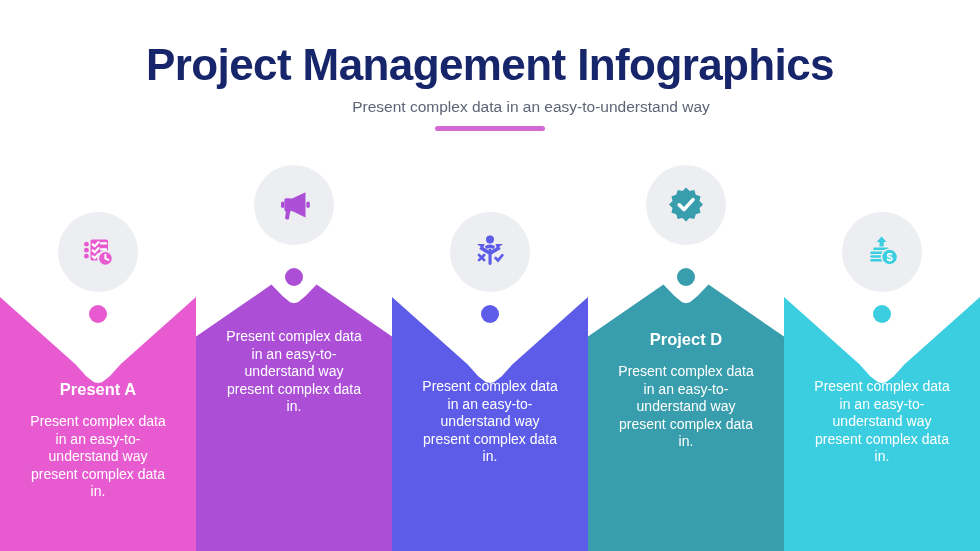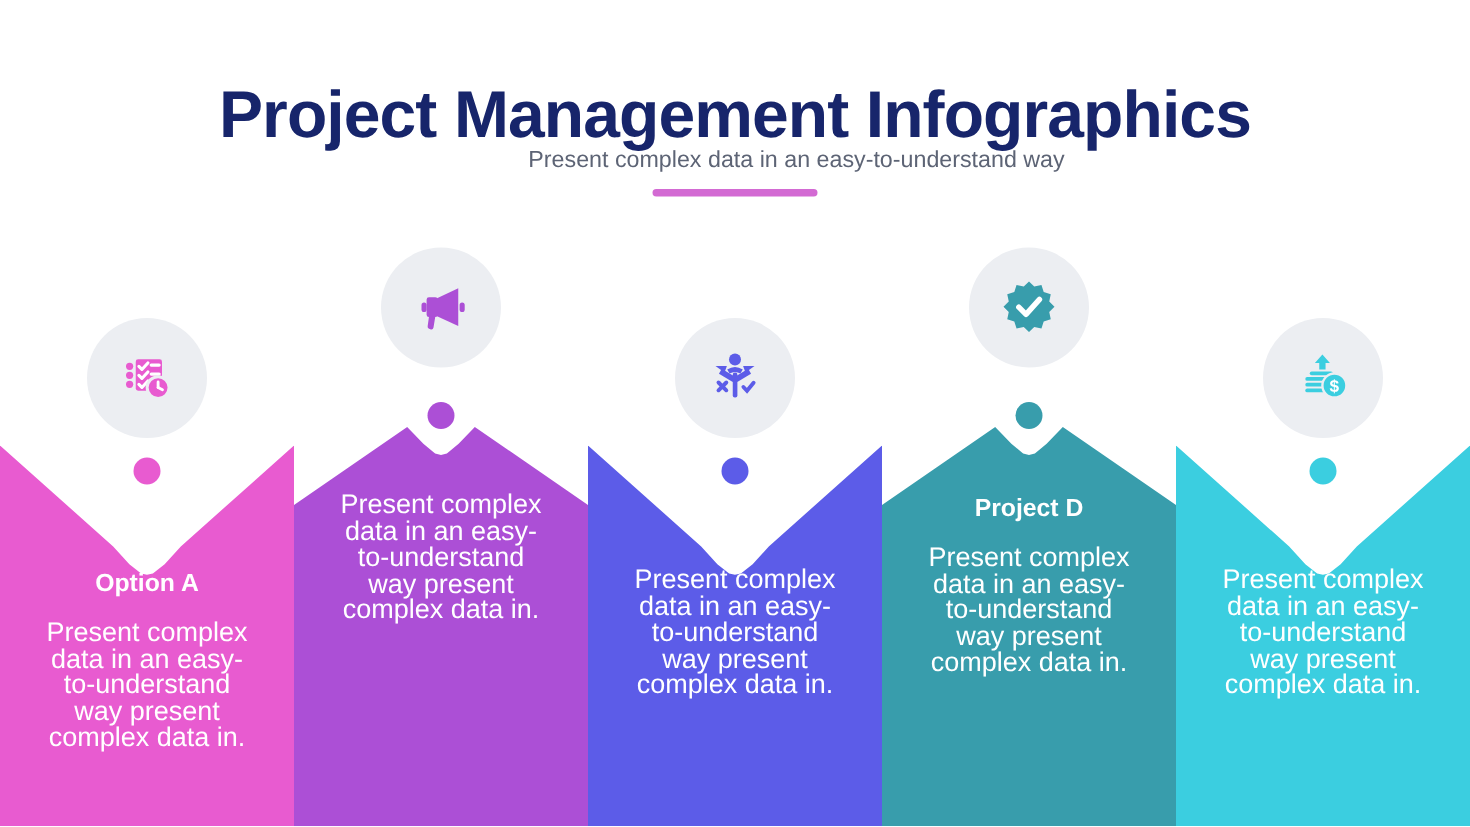--- a/index.html
+++ b/index.html
@@ -26,21 +26,21 @@
     position: absolute;
     left: 0;
     top: 0;
     width: 980px;
     height: 150px;
     text-align: center;
   }
   #page-title {
     position: absolute;
     left: 0;
-    top: 51px;
+    top: 39px;
     width: 980px;
     font-size: 44px;
     font-weight: bold;
     letter-spacing: -0.6px;
     color: #17256b;
     line-height: 52px;
     white-space: nowrap;
   }
   #page-subtitle {
     position: absolute;
@@ -155,21 +155,21 @@
   .column.down .col-text { top: 228px; }
   .column.up   .col-text { top: 178px; }
 
   .col-title {
     font-size: 16.5px;
     font-weight: bold;
     line-height: 22px;
     margin-bottom: 13px;
   }
   .col-desc {
-    font-size: 18px;
+    font-size: 14px;
     line-height: 17.5px;
     padding: 0 14px;
   }
 </style>
 </head>
 <body style="background: rgb(255, 255, 255);">
 
 <div id="stage">
 
   <div id="header">
@@ -201,21 +201,21 @@
             </g>
             <circle cx="25.4" cy="24.4" r="7.3" fill="currentColor" stroke="#eceef2" stroke-width="2"></circle>
             <g stroke="#ffffff" stroke-width="1.9" stroke-linecap="round" fill="none">
               <line x1="25.4" y1="20.6" x2="25.4" y2="24.4"></line>
               <line x1="25.4" y1="24.4" x2="28.3" y2="25.9"></line>
             </g>
           </svg>
         </span>
       </div>
       <div class="col-text">
-        <div class="col-title">Option A</div>
+        <div class="col-title">Present A</div>
         <div class="col-desc">Present complex data in an easy-to-understand way present complex data in.</div>
       </div>
     </div>
 
     <div class="column up" style="left:196px">
       <div class="col-shape" style="background: rgb(172, 79, 214);"></div>
       <div class="dot" style="background: rgb(172, 79, 214);"></div>
       <div class="icon-circle" style="background: rgb(236, 238, 242); color: rgb(172, 79, 214);">
         <span>
           <svg width="38" height="38" viewBox="0 0 38 38">

